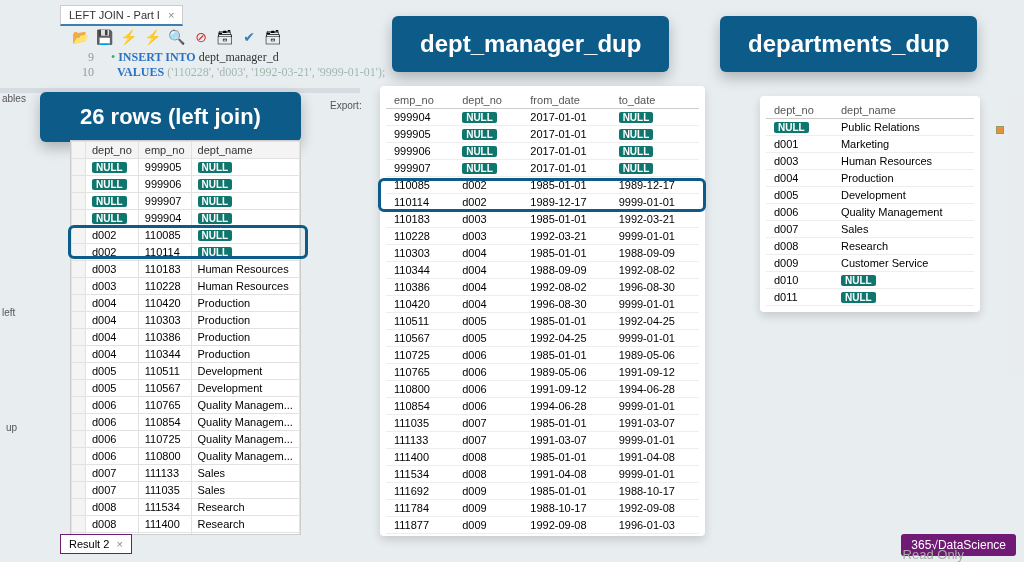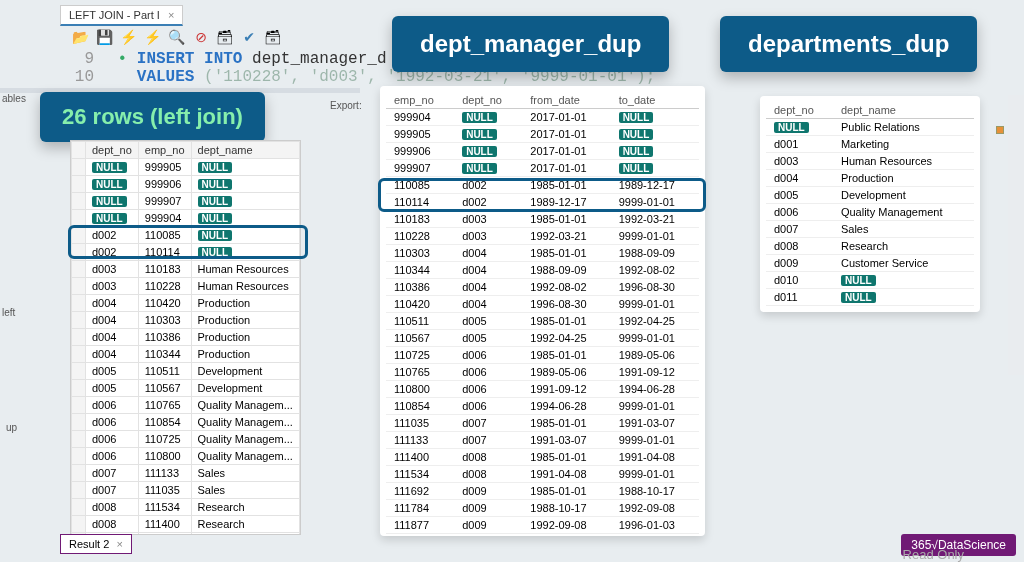--- a/index.html
+++ b/index.html
@@ -5,30 +5,30 @@
 * { margin: 0; padding: 0; box-sizing: border-box; }
 body { font-family: Arial, sans-serif; font-size: 11px; background: #e8edf0; width: 1024px; height: 562px; overflow: hidden; position: relative; }
 
 .tab-bar { position: absolute; top: 5px; left: 60px; display: flex; align-items: center; }
 .tab { background: #fff; border: 1px solid #ccc; padding: 3px 8px; font-size: 11px; color: #333; border-bottom: 2px solid #3b7fb5; }
 .tab-close { margin-left: 5px; color: #888; cursor: pointer; }
 
 .toolbar { position: absolute; top: 28px; left: 72px; display: flex; gap: 6px; align-items: center; }
 .tb-btn { width: 18px; height: 18px; display: inline-flex; align-items: center; justify-content: center; font-size: 14px; }
 
-.editor { position: absolute; top: 50px; left: 72px; font-family: Liberation Mono, monospace; font-size: 16px; }
+.editor { position: absolute; top: 50px; left: 72px; font-family: Liberation Serif, serif; font-size: 12px; }
 .ln { color: #999; margin-right: 14px; display: inline-block; width: 22px; text-align: right; }
 .kw { color: #2a72c4; font-weight: bold; }
 .id { color: #333; }
 .str { color: #14532d; }
 .markdot { color: #3a6; }
 
 .divider { position: absolute; top: 88px; left: 0; height: 5px; width: 360px; background: #d6dce2; }
 
-.badge-box { position: absolute; top: 92px; left: 40px; background: #0d5b88; color: #86efac; padding: 12px 22px; border-radius: 6px; font-size: 22px; font-weight: bold; box-shadow: 0 6px 14px rgba(0,0,0,.25); }
+.badge-box { position: absolute; top: 92px; left: 40px; background: #0d5b88; color: #ffffff; padding: 12px 40px; border-radius: 6px; font-size: 22px; font-weight: bold; box-shadow: 0 6px 14px rgba(0,0,0,.25); }
 
 .hdr-pill { position: absolute; top: 16px; background: #0d5b88; color: #fff; padding: 14px 28px; border-radius: 6px; font-size: 24px; font-weight: bold; box-shadow: 0 6px 14px rgba(0,0,0,.25); }
 .hdr-mgr { left: 392px; }
 .hdr-dept { left: 720px; }
 .export-lbl { position: absolute; top: 100px; left: 330px; font-size: 10px; color: #555; }
 
 .results { position: absolute; top: 140px; left: 70px; background: #fff; border: 1px solid #ccc; max-height: 395px; overflow: hidden; }
 .results table { border-collapse: collapse; font-size: 11px; }
 .results th, .results td { border: 1px solid #e2e2e2; padding: 2px 6px; text-align: left; height: 15px; white-space: nowrap; }
 .results th { background: #f4f4f4; font-weight: normal; color: #333; }

